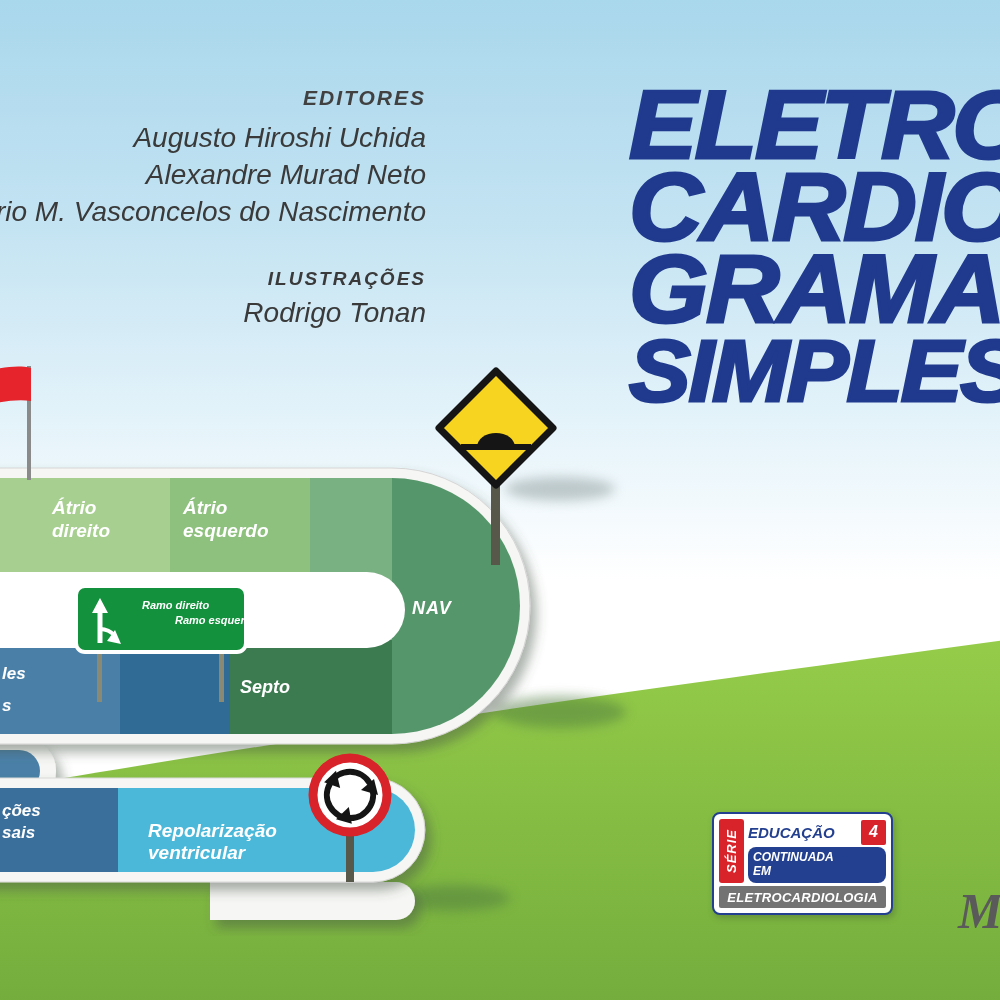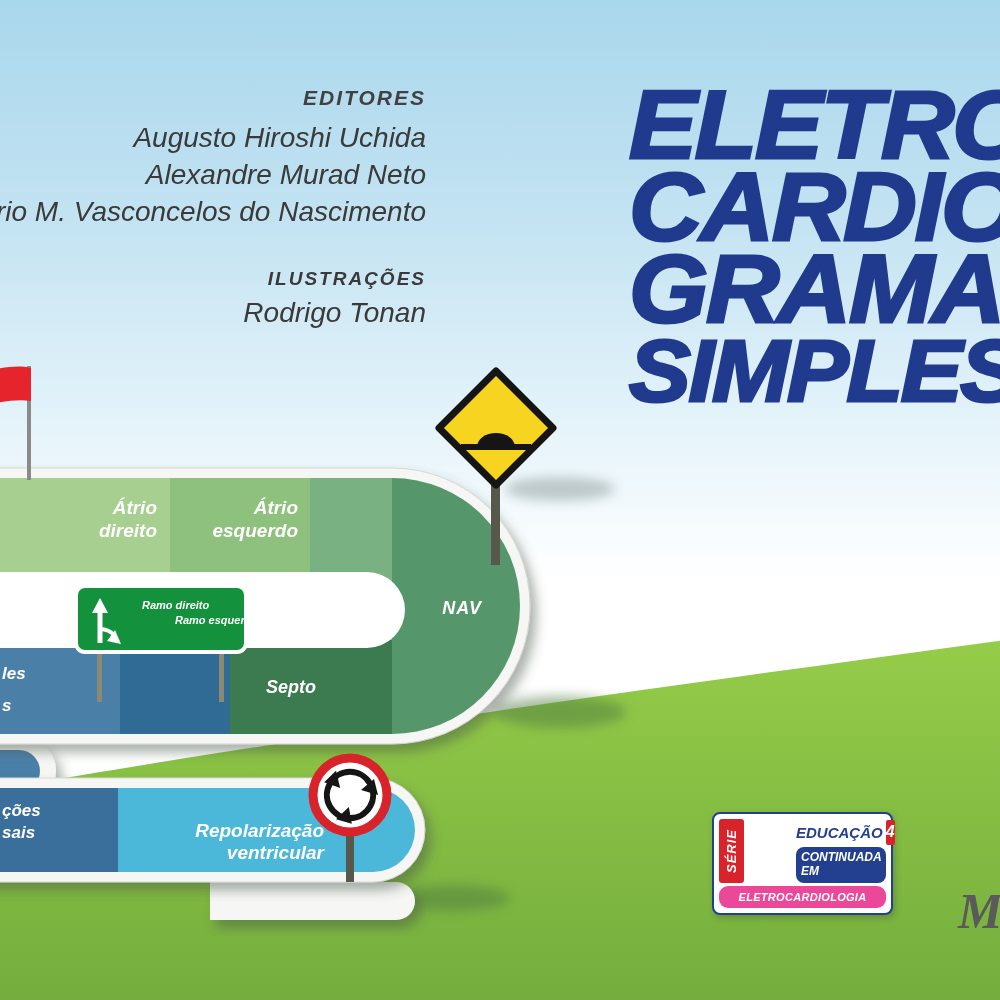--- a/index.html
+++ b/index.html
@@ -17,49 +17,49 @@
 
   
   .title{position:absolute;left:629px;top:84px;z-index:2;color:#203a8e;font-weight:bold;}
   .title-line{font-size:97px;line-height:82px;letter-spacing:-2px;transform:scaleX(1.05);
     transform-origin:left center;-webkit-text-stroke:3px #203a8e;white-space:nowrap;}
   .title-line.simples{font-size:88px;}
   .subtitle{position:absolute;left:630px;top:519px;font-size:61px;color:#161616;z-index:2;
     white-space:nowrap;letter-spacing:-1px;}
 
   
-  .dlabel{position:absolute;z-index:2;color:#fff;font-weight:bold;text-align:right;line-height:23px;}
+  .dlabel{position:absolute;z-index:2;color:#fff;font-weight:bold;text-align:left;line-height:23px;}
   #lbl-ad{left:52px;top:496px;width:105px;font-size:19px;}
   #lbl-ae{left:183px;top:496px;width:115px;font-size:19px;}
   #lbl-nav{left:412px;top:597px;width:70px;font-size:18px;letter-spacing:1px;}
   #lbl-septo{left:240px;top:676px;width:76px;font-size:18px;}
   #lbl-fragtop{left:2px;top:658px;text-align:left;font-size:17px;line-height:32px;}
   #lbl-repo{left:148px;top:820px;width:176px;font-size:19px;line-height:22px;}
   #lbl-fragbot{left:2px;top:800px;text-align:left;font-size:17px;line-height:22px;}
   .sgn{position:absolute;color:#fff;font-weight:bold;font-size:11px;z-index:2;white-space:nowrap;}
   #sgn-rd{left:114px;top:599px;padding-left:28px;}
   #sgn-re{left:127px;top:614px;padding-left:48px;}
 
   
   .badge{position:absolute;left:712px;top:812px;width:181px;height:103px;background:#fff;
     border:2px solid #233f8f;border-radius:8px;padding:5px;box-sizing:border-box;display:flex;
     flex-direction:column;gap:3px;z-index:3;box-shadow:2px 3px 6px rgba(60,80,50,.35);}
   .badge-top{display:flex;gap:4px;flex:1;min-height:0;}
   .badge-serie{width:25px;background:#d8232a;color:#fff;border-radius:3px;display:flex;align-items:center;
     justify-content:center;writing-mode:vertical-rl;transform:rotate(180deg);font-weight:bold;
     font-size:13px;letter-spacing:1px;}
-  .badge-right{flex:1;display:flex;flex-direction:column;gap:2px;min-width:0;margin-left:48px;}
+  .badge-right{flex:1;display:flex;flex-direction:column;gap:2px;min-width:0;}
   .badge-row1{display:flex;align-items:center;gap:3px;height:26px;}
   .badge-educacao{color:#233f8f;font-weight:bold;font-size:15px;flex:1;}
   .badge-number{width:25px;height:25px;background:#d8232a;color:#fff;font-weight:bold;font-size:16px;
     display:flex;align-items:center;justify-content:center;border-radius:2px;}
   .badge-row2{flex:1;background:#233f8f;color:#fff;font-weight:bold;font-size:12px;line-height:14px;
     padding:3px 5px;border-radius:8px;}
-  .badge-bottom{height:22px;background:#ec4899;color:#fff;font-weight:bold;font-size:11px;display:flex;
-    align-items:center;justify-content:center;border-radius:9px;letter-spacing:.3px;}
+  .badge-bottom{height:22px;background:#737373;color:#fff;font-weight:bold;font-size:13px;display:flex;
+    align-items:center;justify-content:center;border-radius:2px;letter-spacing:.3px;}
 
   .pubmark{position:absolute;left:958px;top:882px;font-family:"Liberation Serif",serif;font-size:50px;
     font-weight:bold;color:#5a5a5a;z-index:2;}
 </style>
 </head>
 <body>
 
 <div class="stage">
 
   <svg width="1000" height="1000" viewBox="0 0 1000 1000">

